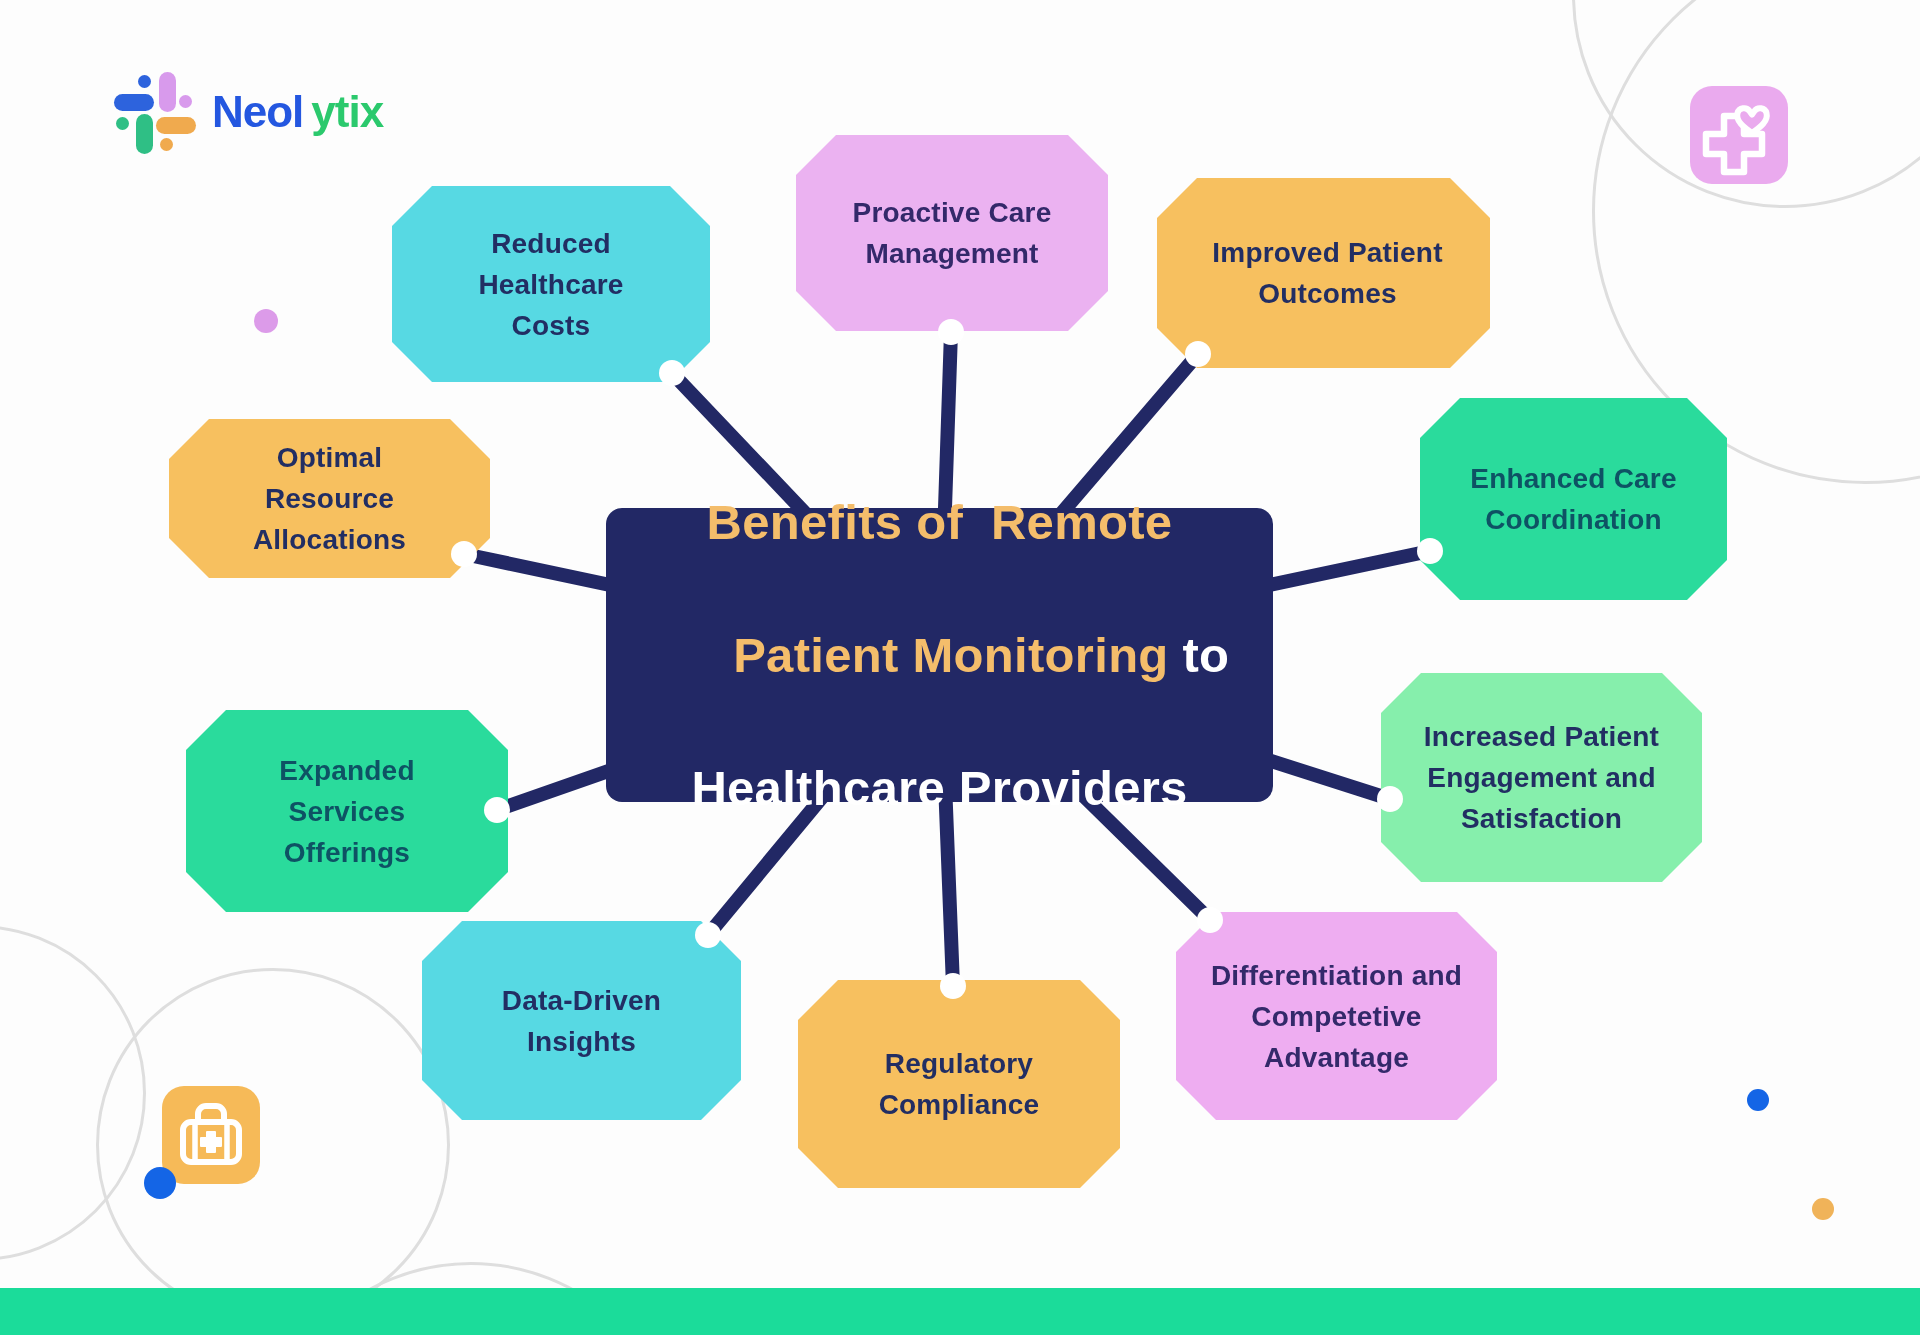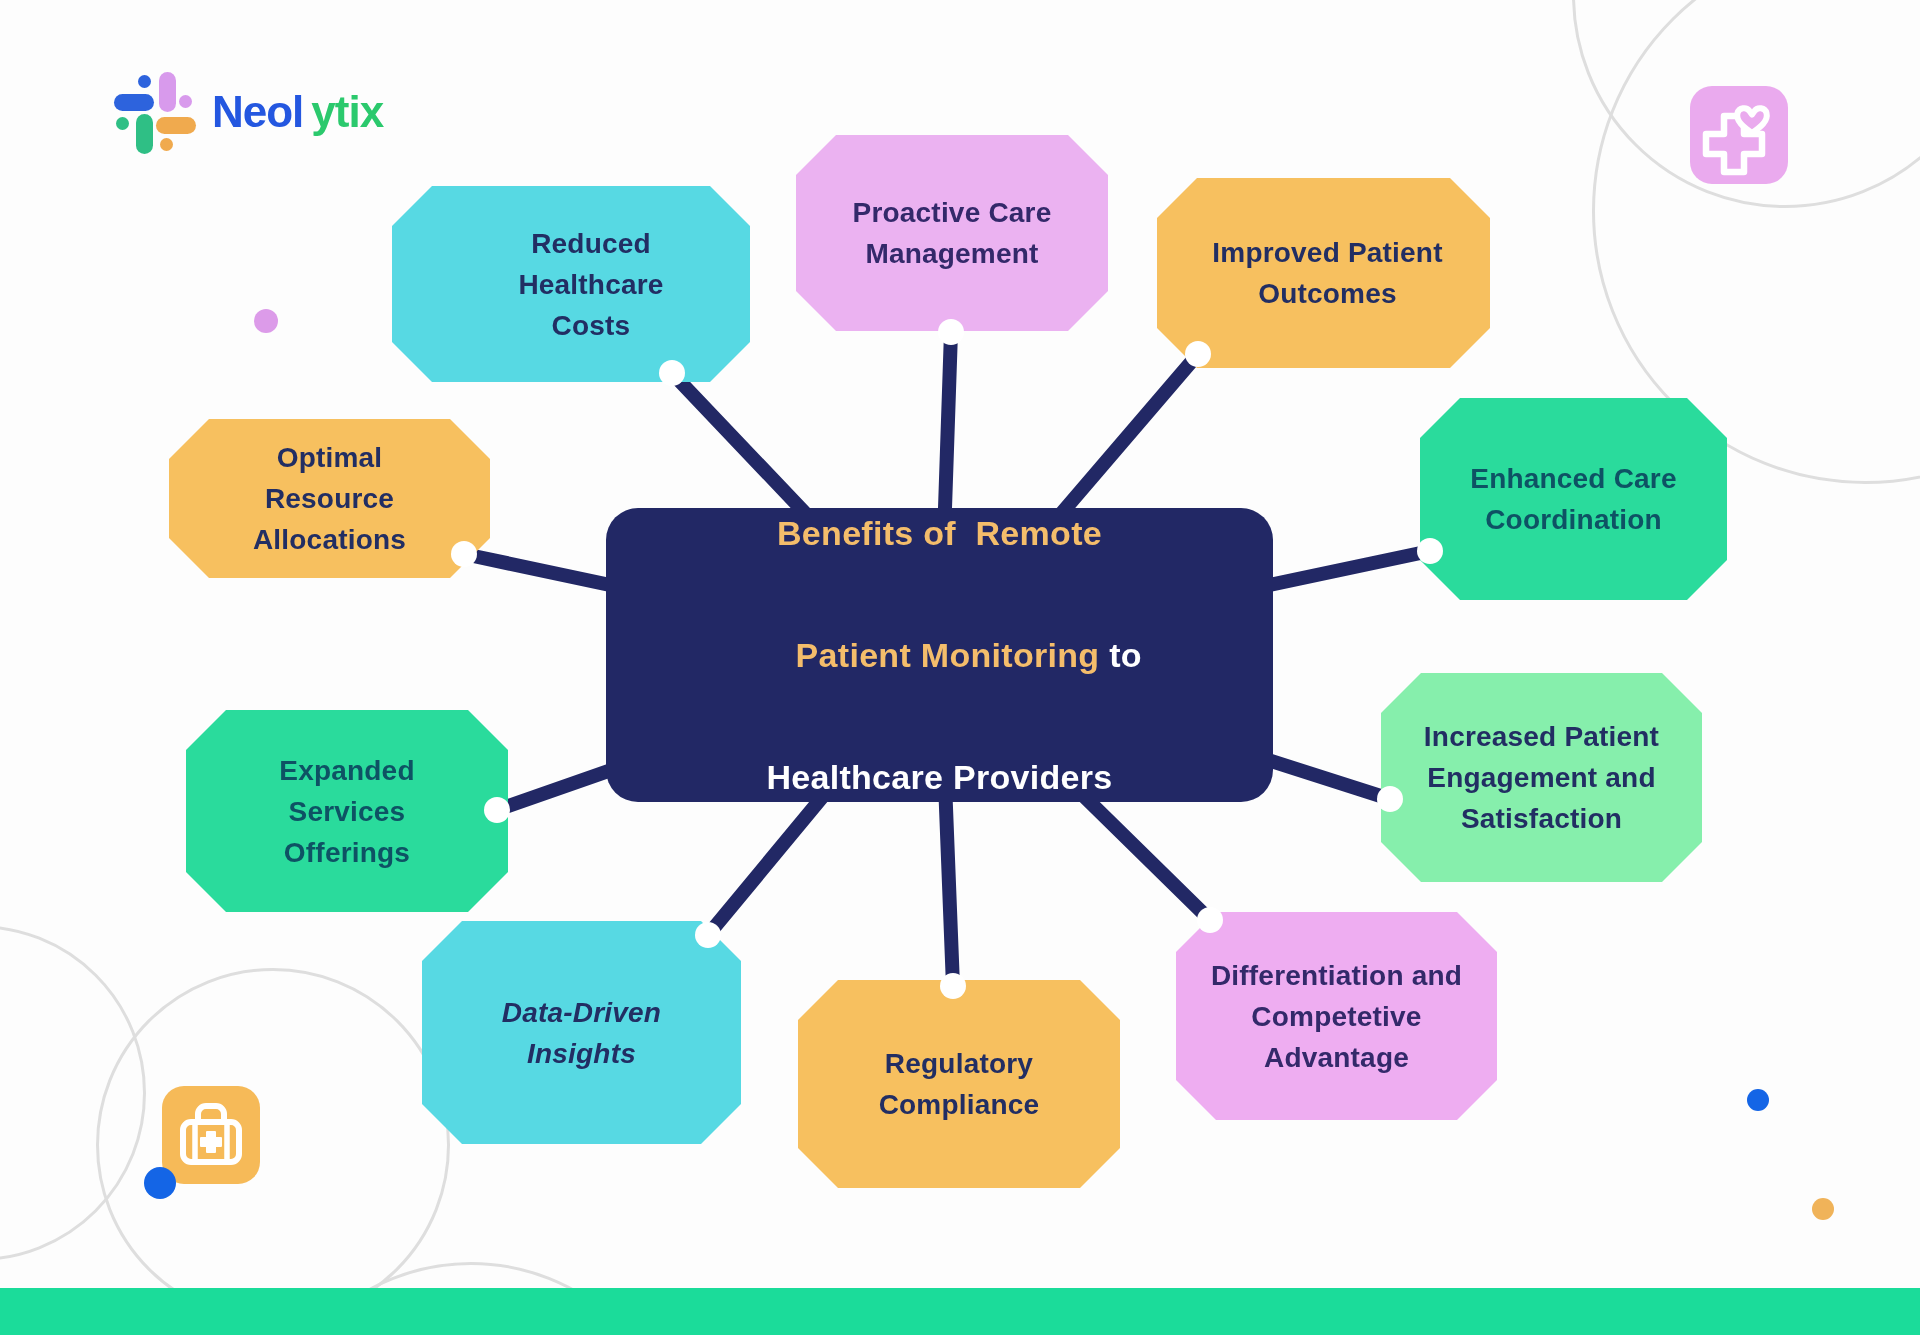--- a/index.html
+++ b/index.html
@@ -17,36 +17,36 @@
   svg.layer{position:absolute;left:0;top:0;pointer-events:none;}
   #lines-layer{z-index:1;}
   #dots-layer{z-index:4;}
 
   
   .node{position:absolute;z-index:2;display:flex;align-items:center;justify-content:center;
         text-align:center;font-weight:bold;font-size:28px;line-height:41px;letter-spacing:.2px;
         color:#222e63;white-space:pre-line;
         clip-path:polygon(40px 0,calc(100% - 40px) 0,100% 40px,100% calc(100% - 40px),
                           calc(100% - 40px) 100%,40px 100%,0 calc(100% - 40px),0 40px);}
-  .n-reduced{left:392px;top:186px;width:318px;height:196px;padding-left:40px;}
+  .n-reduced{left:392px;top:186px;width:318px;height:196px;}
   .n-proactive{left:796px;top:135px;width:312px;height:196px;color:#33296a;}
   .n-improved{left:1157px;top:178px;width:325px;height:190px;padding-left:8px;}
   .n-enhanced{left:1420px;top:398px;width:307px;height:202px;color:#0e5264;}
   .n-increased{left:1381px;top:673px;width:321px;height:209px;}
   .n-differentiation{left:1176px;top:912px;width:321px;height:208px;color:#33296a;}
   .n-regulatory{left:798px;top:980px;width:322px;height:208px;}
-  .n-data{left:422px;top:921px;width:319px;height:223px;font-style:italic;}
+  .n-data{left:422px;top:921px;width:319px;height:199px;}
   .n-expanded{left:186px;top:698px;width:322px;height:202px;color:#0e5264;margin-top:12px;}
   .n-optimal{left:169px;top:419px;width:321px;height:159px;}
 
   
   .center-node{position:absolute;z-index:3;left:606px;top:508px;width:667px;height:294px;
-               border-radius:32px;display:flex;flex-direction:column;align-items:center;
-               justify-content:center;font-weight:bold;font-size:34px;line-height:61px;
-               letter-spacing:.3px;text-align:center;}
+               border-radius:16px;display:flex;flex-direction:column;align-items:center;
+               justify-content:center;font-weight:bold;font-size:49px;line-height:61px;
+               letter-spacing:.3px;text-align:center;gap:11px;}
   .center-line{white-space:pre;}
 
   
   .logo{position:absolute;z-index:5;left:112px;top:70px;display:flex;align-items:center;gap:16px;}
   .logo-mark{position:relative;width:84px;height:84px;}
   .logo-mark div{position:absolute;}
   .lp{border-radius:9px;}
   .ld{border-radius:50%;width:13px;height:13px;}
   .lp-blue{left:2px;top:24px;width:40px;height:17px;background:#2d63dd;}
   .ld-blue{left:26px;top:5px;background:#2d63dd;}

